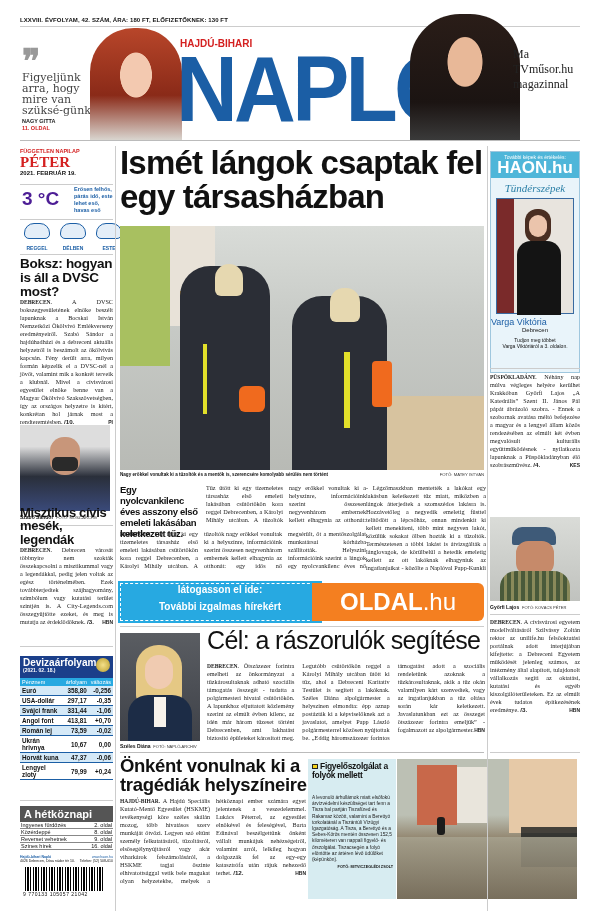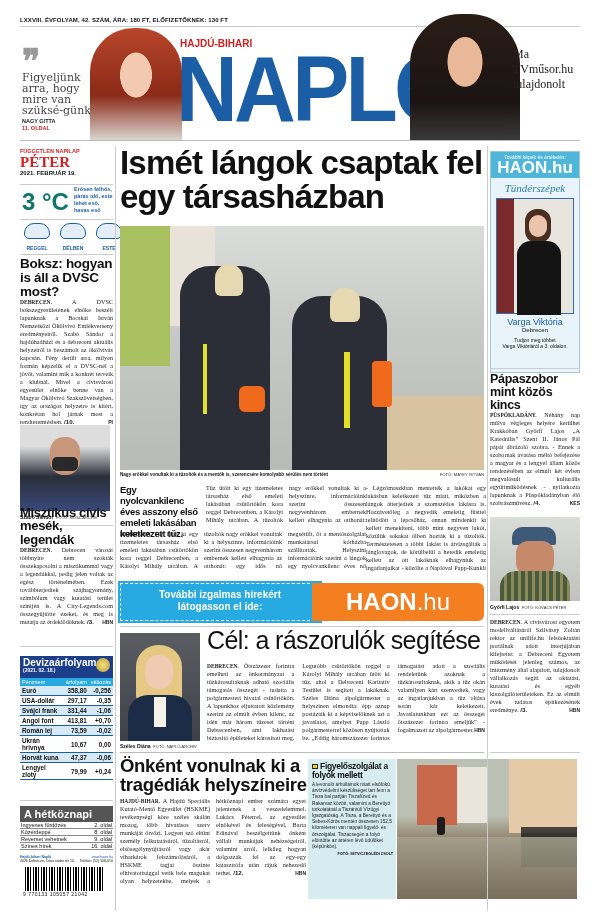--- a/index.html
+++ b/index.html
@@ -16,21 +16,21 @@
 .quote .pg{font-size:5.5px;font-weight:bold;color:#d42020;line-height:7px;font-family:"Liberation Sans",sans-serif}
 .portrait1{left:90px;top:28px;width:92px;height:112px;border-radius:44px 44px 0 0;background:radial-gradient(ellipse at 50% 42%,#f3c9b0 0 24%,transparent 25%),linear-gradient(180deg,#b8462a,#8a2a18 60%,#d9d5cf 100%)}
 .portrait2{left:410px;top:14px;width:110px;height:126px;border-radius:50px 50px 0 0;background:radial-gradient(ellipse at 50% 38%,#e8b898 0 22%,transparent 23%),linear-gradient(180deg,#2a1d18,#1b1412 70%,#3a3a3a 100%)}
 .brand-small{left:180px;top:38px;font-size:10px;font-weight:bold;color:#d42020;font-family:"Liberation Sans",sans-serif}
 .brand{left:176px;top:34px;font-size:92px;font-weight:bold;color:#1b5ea5;font-family:"Liberation Sans",sans-serif;letter-spacing:-4px;line-height:110px;transform:scaleX(.93);transform-origin:left}
 .tvnote{left:513px;top:47px;font-size:12px;line-height:15px;font-family:"Liberation Serif",serif;color:#222}
 .leftcol{left:20px;width:93px}
 .kicker{font-size:5.5px;font-weight:bold;color:#d42020;font-family:"Liberation Sans",sans-serif}
 .day{font-size:15px;font-weight:bold;color:#d42020;font-family:"Liberation Serif",serif;line-height:16px}
 .date{font-size:6px;font-weight:bold;font-family:"Liberation Sans",sans-serif}
-.temp{font-size:24px;font-weight:bold;color:#0f766e;font-family:"Liberation Sans",sans-serif}
+.temp{font-size:19px;font-weight:bold;color:#4c1d95;font-family:"Liberation Sans",sans-serif}
 .wtext{font-size:5.5px;color:#1b5ea5;font-family:"Liberation Sans",sans-serif;line-height:7px;font-weight:bold}
 .cloud{width:26px;height:16px;border:1.5px solid #1b5ea5;border-radius:10px 10px 5px 5px;background:#e4eef8}
 .wlabel{font-size:5px;font-weight:bold;color:#1b5ea5;font-family:"Liberation Sans",sans-serif;text-align:center;width:30px}
 .h2{font-family:"Liberation Sans",sans-serif;font-weight:bold;line-height:1.02;letter-spacing:-.3px}
 .body{font-size:6.2px;line-height:8px;text-align:justify;color:#222;font-family:"Liberation Serif",serif}
 .body .dl{font-variant:small-caps;font-weight:bold;font-size:5.5px}
 .body .end{font-weight:bold;font-family:"Liberation Sans",sans-serif}
 .sig{font-size:5px;font-weight:bold;float:right;font-family:"Liberation Sans",sans-serif}
 .cap{font-size:5px;font-family:"Liberation Sans",sans-serif;color:#333}
 .cap b{color:#111}
@@ -62,21 +62,21 @@
   <div class="pg">11. OLDAL</div>
 </div>
 <div class="abs portrait1"></div>
 
 <div class="abs brand-small">HAJDÚ-BIHARI</div>
 <div class="abs brand">NAPLÓ</div>
 <div class="abs portrait2"></div>
 <div class="abs tvnote">
   <div>Ma</div>
   <div>TVműsor.hu</div>
-  <div>tulajdonolt</div>
+  <div>magazinnal</div>
 </div>
 <div class="abs hr" style="left:20px;top:140px;width:560px;background:#bbb"></div>
 
 <div class="abs leftcol" style="top:148px">
   <div class="kicker">FÜGGETLEN NAPILAP</div>
   <div class="day">PÉTER</div>
   <div class="date">2021. FEBRUÁR 19.</div>
 </div>
 <div class="abs hr" style="left:20px;top:184px;width:93px"></div>
 <div class="abs" style="left:22px;top:188px">
@@ -231,45 +231,45 @@
   </div>
 
 <div class="abs h2" style="left:120px;top:484px;width:80px;font-size:9.5px;line-height:11px">Egy nyolcvankilenc éves asszony első emeleti lakásában keletkezett tűz.</div>
 <div class="abs body" style="left:120px;top:530px;width:80px"><span class="dl">DEBRECEN.</span></div>
 <div class="abs body" style="left:120px;top:530px;width:246px;column-count:3;column-gap:6px;height:46px;overflow:hidden"><span style="display:inline-block;width:34px"></span><span>Tűz ütött ki egy tízemeletes társasház első emeleti lakásában csütörtökön kora reggel Debrecenben, a Károlyi Mihály utcában. A tűzoltók nagy erőkkel vonultak ki a helyszínre, információink szerint összesen negyvenhárom embernek kellett elhagynia az otthonát: egy idős nő megsérült, őt a mentőszolgálat munkatársai kórházba szállították. Helyszíni információink szerint a lángok egy nyolcvankilenc éves nő ingatlanában csaptak fel, aki tudomásunk szerint az egyik karján szenvedett égési sérüléseket, eszméletlenül volt, de nagyon megrázták a történtek.</span></div>
 <div class="abs body" style="left:206px;top:484px;width:160px;column-count:2;column-gap:6px;height:46px;overflow:hidden"><span>Tűz ütött ki egy tízemeletes társasház első emeleti lakásában csütörtökön kora reggel Debrecenben, a Károlyi Mihály utcában. A tűzoltók nagy erőkkel vonultak ki a helyszínre, információink szerint összesen negyvenhárom embernek kellett elhagynia az otthonát: egy idős nő megsérült, őt a mentőszolgálat munkatársai kórházba szállították. Helyszíni információink szerint a lángok egy nyolcvankilenc éves nő ingatlanában csaptak fel, aki tudomásunk szerint az egyik karján szenvedett égési sérüléseket, eszméletlenül volt, de nagyon megrázták a történtek.</span></div>
 <div class="abs body" style="left:366px;top:484px;width:120px;column-count:1;height:92px;overflow:hidden"><span>- Légzőmaszkban mentették a lakókat egy lakásban keletkezett tűz miatt, miközben a lángok átterjedtek a szomszédos lakásra is. Hozzávetőleg a negyedik emeletig füsttel telítődött a lépcsőház, onnan mindenkit ki kellett menekíteni, több mint negyven lakót, közülük sokakat ölben hozták ki a tűzoltók. Természetesen a többi lakást is átvizsgálták a lánglovagok, de körülbelül a hetedik emeletig kellett az ott lakóknak elhagyniuk az ingatlanjaikat - közölte a Naplóval Papp-Kunkli Nóra, a Hajdú-Bihar Megyei Katasztrófavédelmi Igazgatóság szóvivője.</span> </div>
 
 <div class="abs banner">
   <div class="ban-l">
+    <div class="haon-b" style="font-size:10px;text-align:center;line-height:12px">látogasson el ide:</div>
     <div class="haon-b" style="font-size:10px;text-align:center;margin-top:5px;line-height:12px">További izgalmas hírekért</div>
-    <div class="haon-b" style="font-size:10px;text-align:center;line-height:12px">látogasson el ide:</div>
   </div>
   <div class="ban-r">
-    <div class="haon-b" style="font-size:24px;text-align:center;margin-top:5px"><span>HAON</span><span style="font-weight:normal">.hu</span></div>
+    <div class="haon-b" style="font-size:24px;text-align:center;margin-top:5px"><span>OLDAL</span><span style="font-weight:normal">.hu</span></div>
   </div>
 </div>
 <div class="abs hr" style="left:120px;top:626px;width:364px"></div>
 
 <div class="abs photo" style="left:120px;top:633px;width:80px;height:108px;background:linear-gradient(180deg,#5a5d62,#3e4148)">
   <div style="position:absolute;left:16px;top:12px;width:46px;height:62px;border-radius:22px 22px 12px 12px;background:#e5c884"></div>
   <div style="position:absolute;left:25px;top:22px;width:28px;height:34px;border-radius:14px;background:#f0cbb1"></div>
   <div style="position:absolute;left:8px;top:62px;width:64px;height:46px;border-radius:20px 20px 0 0;background:#1c2c46"></div>
   <div style="position:absolute;left:34px;top:64px;width:12px;height:30px;background:#f6f2ea"></div>
 </div>
 <div class="abs cap" style="left:120px;top:743px;width:84px"><b>Széles Diána</b>&nbsp;&nbsp;<span style="font-size:4px">FOTÓ: NAPLÓ-ARCHÍV</span></div>
 <div class="abs h2" style="left:207px;top:628px;width:280px;font-size:25px;font-weight:normal;letter-spacing:-.6px">Cél: a rászorulók segítése</div>
 <div class="abs body" style="left:207px;top:662px;width:278px;column-count:3;column-gap:8px;height:88px;overflow:hidden"><span class="dl">DEBRECEN.</span> <span>Ötszázezer forintra emelheti az önkormányzat a tűzkárosultaknak adható szociális támogatás összegét - tudatta a polgármesteri hivatal csütörtökön. A lapunkhoz eljuttatott közlemény szerint az elmúlt évben kilenc, az idén már három tűzeset történt Debrecenben, ami lakhatást biztosító épületeket károsított meg. Legutóbb csütörtökön reggel a Károlyi Mihály utcában ütött ki tűz, ahol a Debreceni Karitatív Testület is segített a lakóknak. Széles Diána alpolgármester a helyszínen elmondta: épp aznap postázták ki a képviselőknek azt a javaslatot, amelyet Papp László polgármesterrel közösen nyújtottak be. „Eddig háromszázezer forintos támogatást adott a szociális rendeletünk azoknak a tűzkárosultaknak, akik a tűz okán valamilyen kárt szenvedtek, vagy az ingatlanjukban a tűz oltása során kár keletkezett. Javaslatunkban ezt az összeget ötszázezer forintra emeljük” - fogalmazott az alpolgármester.</span> <span class="sig">HBN</span></div>
 <div class="abs hr" style="left:120px;top:752px;width:364px;background:#bbb"></div>
 
 <div class="abs h2" style="left:120px;top:756px;width:190px;font-size:18.5px;line-height:19px">Önként vonulnak ki a tragédiák helyszíneire</div>
 <div class="abs body" style="left:120px;top:797px;width:186px;column-count:2;column-gap:6px;height:112px;overflow:hidden"><span class="dl">HAJDÚ-BIHAR.</span> <span>A Hajdú Speciális Kutató-Mentő Egyesület (HSKME) tevékenységi köre széles skálán mozog, több hivatásos szerv munkáját ötvözi. Legyen szó eltűnt személy felkutatásáról, tűzoltásról, elsősegélynyújtásról vagy akár viharkárok felszámolásáról, a HSKME tagjai őszinte elhivatottsággal vetik bele magukat olyan helyzetekbe, melyek a hétköznapi ember számára egyet jelentenek a veszedelemmel. Lukács Péterrel, az egyesület elnökével és feleségével, Barta Edinával beszélgettünk önként vállalt munkájuk nehézségeiről, valamint arról, lelkileg hogyan dolgozzák fel az egy-egy katasztrófa után rájuk nehezedő terhet.</span> <span class="end">/12.</span><span class="sig">HBN</span></div>
 
 <div class="abs" style="left:308px;top:759px;width:88px;height:140px;background:#d7ecf1">
-  <div class="h2" style="font-size:8.5px;line-height:9px;padding:3px 3px 2px 4px"><span style="display:inline-block;width:6px;height:5px;background:#f3d21a;border:1px solid #222;margin-right:2px"></span><span>Figyelőszolgálat a folyók mellett</span></div>
+  <div class="h2" style="font-size:8.5px;line-height:9px;padding:3px 3px 15px 4px"><span style="display:inline-block;width:6px;height:5px;background:#f3d21a;border:1px solid #222;margin-right:2px"></span><span>Figyelőszolgálat a folyók mellett</span></div>
   <div class="sans" style="font-size:4.8px;line-height:6.2px;padding:0 3px 0 4px;color:#222">A levonuló árhullámok miatt elsőfokú árvízvédelmi készültséget tart fenn a Tisza bal partján Tiszafüred és Rakamaz között, valamint a Berettyó torkolatánál a Tiszántúli Vízügyi Igazgatóság. A Tisza, a Berettyó és a Sebes-Körös mentén összesen 152,5 kilométeren van nappali figyelő- és őrszolgálat. Tiszacsegén a folyó elöntötte az ártéren lévő üdülőket (képünkön).</div>
   <div class="sans" style="font-size:3.8px;text-align:right;padding-right:3px;font-weight:bold;margin-top:2px">FOTÓ: MITVICZEGLÉDI ZSOLT</div>
 </div>
 <div class="abs photo" style="left:397px;top:759px;width:180px;height:140px;background:linear-gradient(180deg,#bcc0b4 0 40%,#8a7a62 60%,#6d6c5e 100%)">
   <div style="position:absolute;left:20px;top:6px;width:40px;height:60px;background:#c8684a"></div>
   <div style="position:absolute;left:60px;top:8px;width:30px;height:56px;background:#e9e5dc"></div>
   <div style="position:absolute;left:112px;top:0;width:68px;height:74px;background:#e6c9a7"></div>
   <div style="position:absolute;left:124px;top:68px;width:56px;height:40px;background:#1c1f20;opacity:.8"></div>
   <div style="position:absolute;left:0;top:78px;width:180px;height:62px;background:linear-gradient(180deg,#a7a390,#7a6f5c);opacity:.85"></div>
   <div style="position:absolute;left:40px;top:58px;width:8px;height:18px;background:#1c1c1c;border-radius:3px"></div>
@@ -278,29 +278,28 @@
 <div class="abs vline" style="left:487px;top:146px;height:765px"></div>
 <div class="abs sidebox">
   <div class="sans" style="font-size:5px;color:#fff;background:#4fb6d9;text-align:center;padding-top:2px">További képek és értékelés:</div>
   <div class="sans" style="font-size:17px;font-weight:bold;color:#fff;background:#4fb6d9;text-align:center;line-height:16px;padding-bottom:2px">HAON.hu</div>
   <div class="serif" style="font-size:11px;font-style:italic;color:#2a7fa6;text-align:center;margin:4px 0">Tündérszépek</div>
   <div style="margin:0 5px;height:116px;background:linear-gradient(90deg,#7a2a2a 0 22%,#e8e4de 22%);border:1px solid #3a6aa0;position:relative">
     <div style="position:absolute;left:28px;top:10px;width:26px;height:34px;border-radius:12px;background:#4a2e22"></div>
     <div style="position:absolute;left:32px;top:16px;width:18px;height:22px;border-radius:9px;background:#ebc4ac"></div>
     <div style="position:absolute;left:20px;top:42px;width:44px;height:74px;border-radius:14px 14px 0 0;background:#141414"></div>
   </div>
-  <div class="sans" style="font-size:9px;color:#1b5ea5;text-align:center;margin-top:3px">Varga Viktória</div>
+  <div class="sans" style="font-size:9px;color:#1b5ea5;text-align:left;margin-top:3px">Varga Viktória</div>
   <div class="sans" style="font-size:6px;text-align:center">Debrecen</div>
   <div class="sans" style="font-size:5px;text-align:center;margin-top:4px">Tudjon meg többet</div>
   <div class="sans" style="font-size:5px;text-align:center">Varga Viktóriáról a 3. oldalon.</div>
 </div>
 <div class="abs hr" style="left:490px;top:368px;width:90px"></div>
 
 <div class="abs" style="left:490px;top:373px;width:90px">
-  <div class="h2" style="font-size:12.5px">Pápaszobor mint közös kincs</div>
   <div class="body"><span class="dl">PÜSPÖKLADÁNY.</span> <span>Néhány nap múlva végleges helyére kerülhet Krakkóban Győrfi Lajos „A Katedrális” Szent II. János Pál pápát ábrázoló szobra. - Ennek a szobornak avatása méltó befejezése a magyar és a lengyel állam közös rendezésében az elmúlt két évben megvalósult kulturális együttműködésnek - nyilatkozta lapunknak a Püspökladányban élő szobrászművész.</span> <span class="end">/4.</span><span class="sig">KES</span></div>
 </div>
 <div class="abs photo" style="left:490px;top:517px;width:90px;height:84px;background:linear-gradient(180deg,#dadcd8,#c0c2be)">
   <div style="position:absolute;left:22px;top:10px;width:44px;height:18px;border-radius:10px 10px 2px 2px;background:#3e5a78"></div>
   <div style="position:absolute;left:26px;top:24px;width:38px;height:34px;border-radius:12px;background:#c68a6a"></div>
   <div style="position:absolute;left:10px;top:54px;width:70px;height:30px;border-radius:16px 16px 0 0;background:repeating-linear-gradient(90deg,#4a5a3a 0 4px,#8a8a5a 4px 7px)"></div>
 </div>
 <div class="abs cap" style="left:490px;top:604px;width:92px"><b>Győrfi Lajos</b>&nbsp;&nbsp;<span style="font-size:4px">FOTÓ: KOVÁCS PÉTER</span></div>
 <div class="abs hr" style="left:490px;top:614px;width:90px"></div>
 

